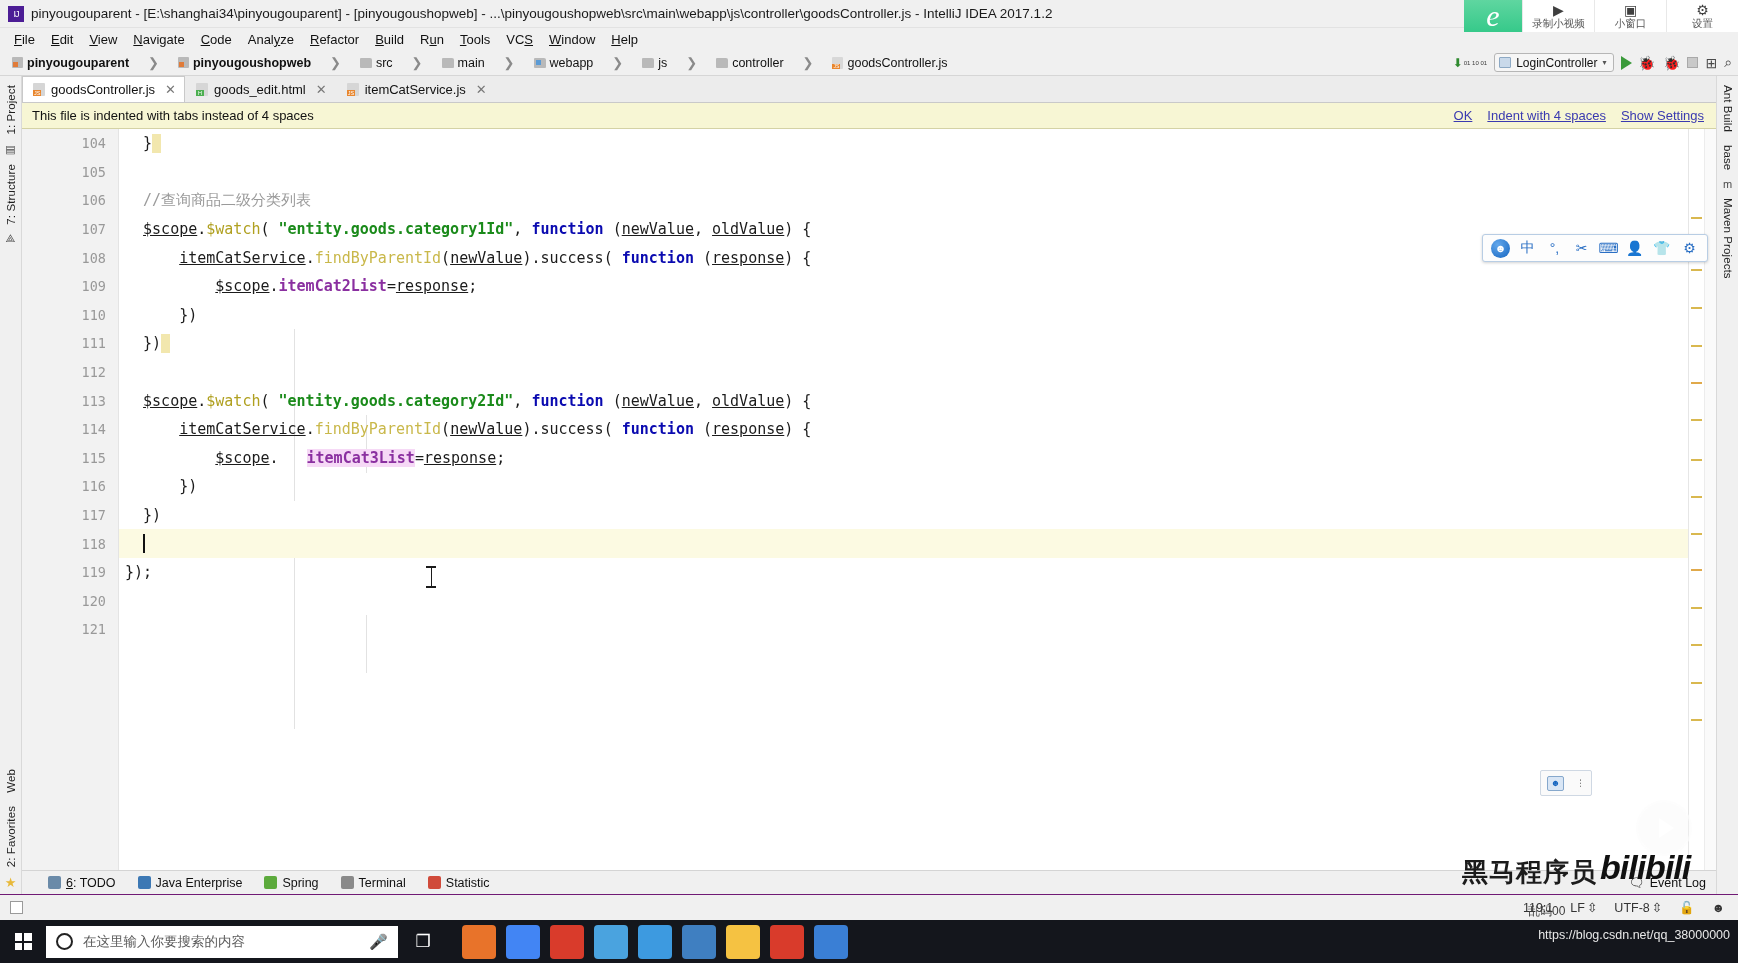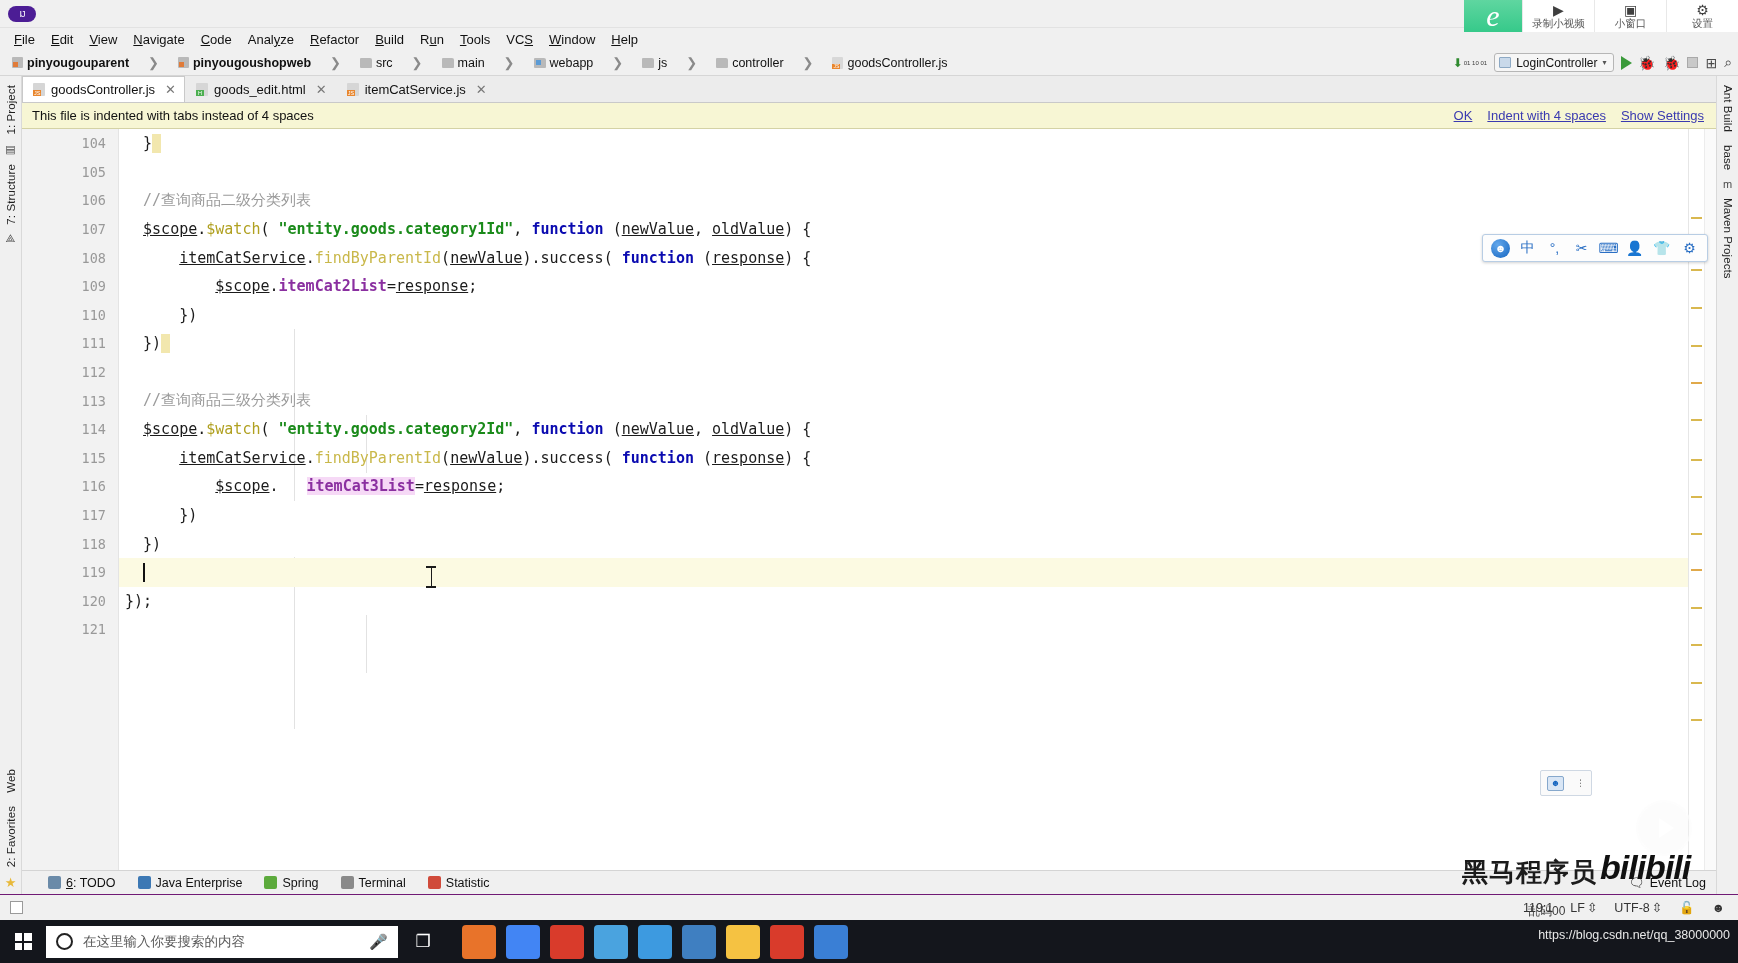--- a/index.html
+++ b/index.html
@@ -12,22 +12,22 @@
   }
   .app { position:absolute; inset:0; display:flex; flex-direction:column; background:#f0f0f0; }
 
   
   .titlebar {
     height:28px; background:#f0f0f0; display:flex; align-items:center;
     padding-left:8px; position:relative; flex:0 0 28px;
     border-bottom:1px solid #e2e2e2;
   }
   .title-ico {
-    width:28px; height:16px; background:#4c1d95; color:#fff; font-size:9px;
-    display:flex; align-items:center; justify-content:center; border-radius:8px;
+    width:16px; height:16px; background:#4c1d95; color:#fff; font-size:9px;
+    display:flex; align-items:center; justify-content:center; border-radius:0;
     margin-right:7px; font-family:"Liberation Sans", sans-serif; letter-spacing:-1px;
   }
   .title-text { font-size:13.5px; color:#1a1a1a; white-space:nowrap; }
   .recorder {
     position:absolute; right:0; top:0; height:32px; display:flex; align-items:stretch;
     background:#fff;
   }
   .rec-logo {
     width:58px; background:linear-gradient(180deg,#5fd6a0,#36c98a);
     display:flex; align-items:center; justify-content:center;
@@ -279,20 +279,21 @@
   .icursor:before { top:0; } .icursor:after { bottom:0; }
   .icursor i { position:absolute; left:4.5px; top:0; width:1.6px; height:22px; background:#1b1b1b; display:block; }
 </style>
 </head>
 <body>
 
 <div class="app">
 
   <div class="titlebar">
     <div class="title-ico">IJ</div>
+    <div class="title-text">pinyougouparent - [E:\shanghai34\pinyougouparent] - [pinyougoushopweb] - ...\pinyougoushopweb\src\main\webapp\js\controller\goodsController.js - IntelliJ IDEA 2017.1.2</div>
     <div class="recorder">
       <div class="rec-logo">e</div>
       <div class="rec-item">
         <div class="ri">▶</div>
         <div class="rl">录制小视频</div>
       </div>
       <div class="rec-item">
         <div class="ri">▣</div>
         <div class="rl">小窗口</div>
       </div>
@@ -453,21 +454,20 @@
           <div class="indent-guide" style="left:247px;top:486px;height:58px;"></div>
         <div class="cline"><span class="t-punc">  }</span><span class="sel-block"></span></div>
             <div class="cline"></div>
             <div class="cline"><span class="t-cmt">  //查询商品二级分类列表</span></div>
             <div class="cline"><span class="t-plain">  </span><span class="t-id">$scope</span><span class="t-punc">.</span><span class="t-fn">$watch</span><span class="t-punc">( </span><span class="t-str">"entity.goods.category1Id"</span><span class="t-punc">, </span><span class="t-kw">function</span><span class="t-punc"> (</span><span class="t-id">newValue</span><span class="t-punc">, </span><span class="t-id">oldValue</span><span class="t-punc">) {</span></div>
             <div class="cline"><span class="t-plain">      </span><span class="t-id">itemCatService</span><span class="t-punc">.</span><span class="t-fn2">findByParentId</span><span class="t-punc">(</span><span class="t-id">newValue</span><span class="t-punc">).</span><span class="t-plain">success</span><span class="t-punc">( </span><span class="t-kw">function</span><span class="t-punc"> (</span><span class="t-id">response</span><span class="t-punc">) {</span></div>
             <div class="cline"><span class="t-plain">          </span><span class="t-id">$scope</span><span class="t-punc">.</span><span class="t-fld">itemCat2List</span><span class="t-punc">=</span><span class="t-id">response</span><span class="t-punc">;</span></div>
             <div class="cline"><span class="t-punc">      })</span></div>
             <div class="cline"><span class="t-punc">  })</span><span class="sel-block"></span></div>
             <div class="cline"></div>
-            <div class="cline"><span class="t-cmt">  //查询商品三级分类列表</span></div>
             <div class="cline"><span class="t-plain">  </span><span class="t-id">$scope</span><span class="t-punc">.</span><span class="t-fn">$watch</span><span class="t-punc">( </span><span class="t-str">"entity.goods.category2Id"</span><span class="t-punc">, </span><span class="t-kw">function</span><span class="t-punc"> (</span><span class="t-id">newValue</span><span class="t-punc">, </span><span class="t-id">oldValue</span><span class="t-punc">) {</span></div>
             <div class="cline"><span class="t-plain">      </span><span class="t-id">itemCatService</span><span class="t-punc">.</span><span class="t-fn2">findByParentId</span><span class="t-punc">(</span><span class="t-id">newValue</span><span class="t-punc">).</span><span class="t-plain">success</span><span class="t-punc">( </span><span class="t-kw">function</span><span class="t-punc"> (</span><span class="t-id">response</span><span class="t-punc">) {</span></div>
             <div class="cline"><span class="t-plain">          </span><span class="t-id">$scope</span><span class="t-punc">.</span><span class="t-fld pinkbg">itemCat3List</span><span class="t-punc">=</span><span class="t-id">response</span><span class="t-punc">;</span></div>
             <div class="cline"><span class="t-punc">      })</span></div>
             <div class="cline"><span class="t-punc">  })</span></div>
             <div class="cline hl"><span class="t-plain">  </span><span class="caret"></span></div>
             <div class="cline"><span class="t-punc">});</span></div>
             <div class="cline"></div>
           </div>
         <div class="stripe" id="stripe">

